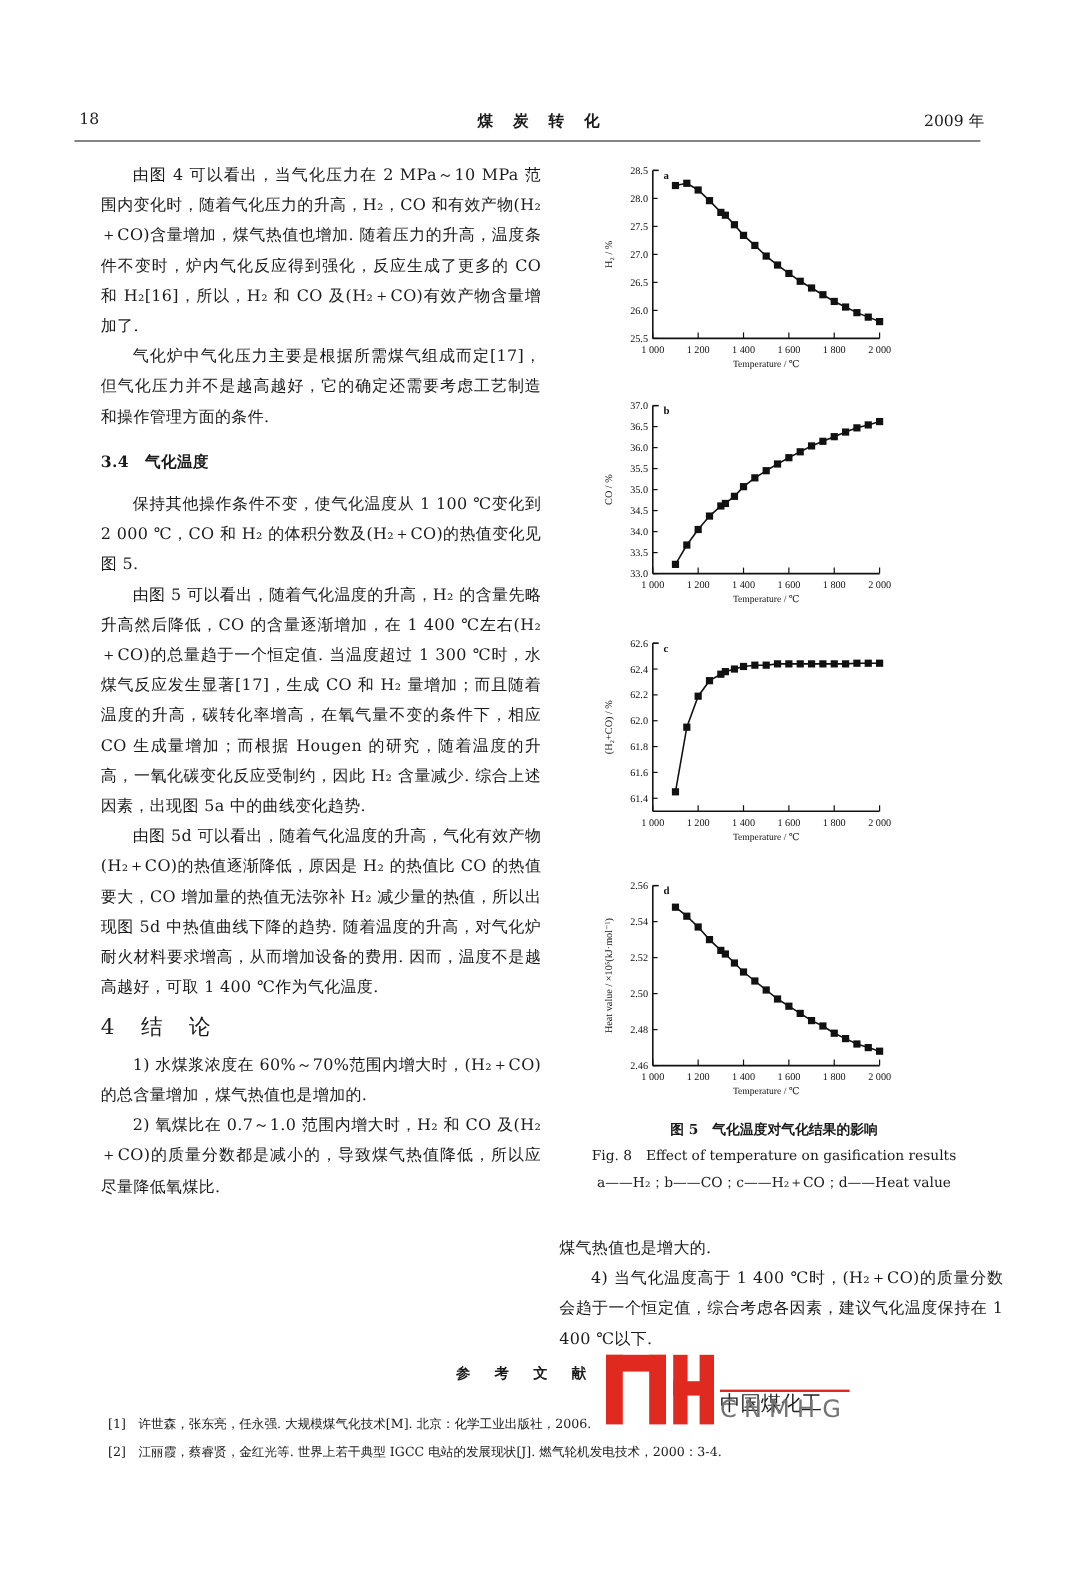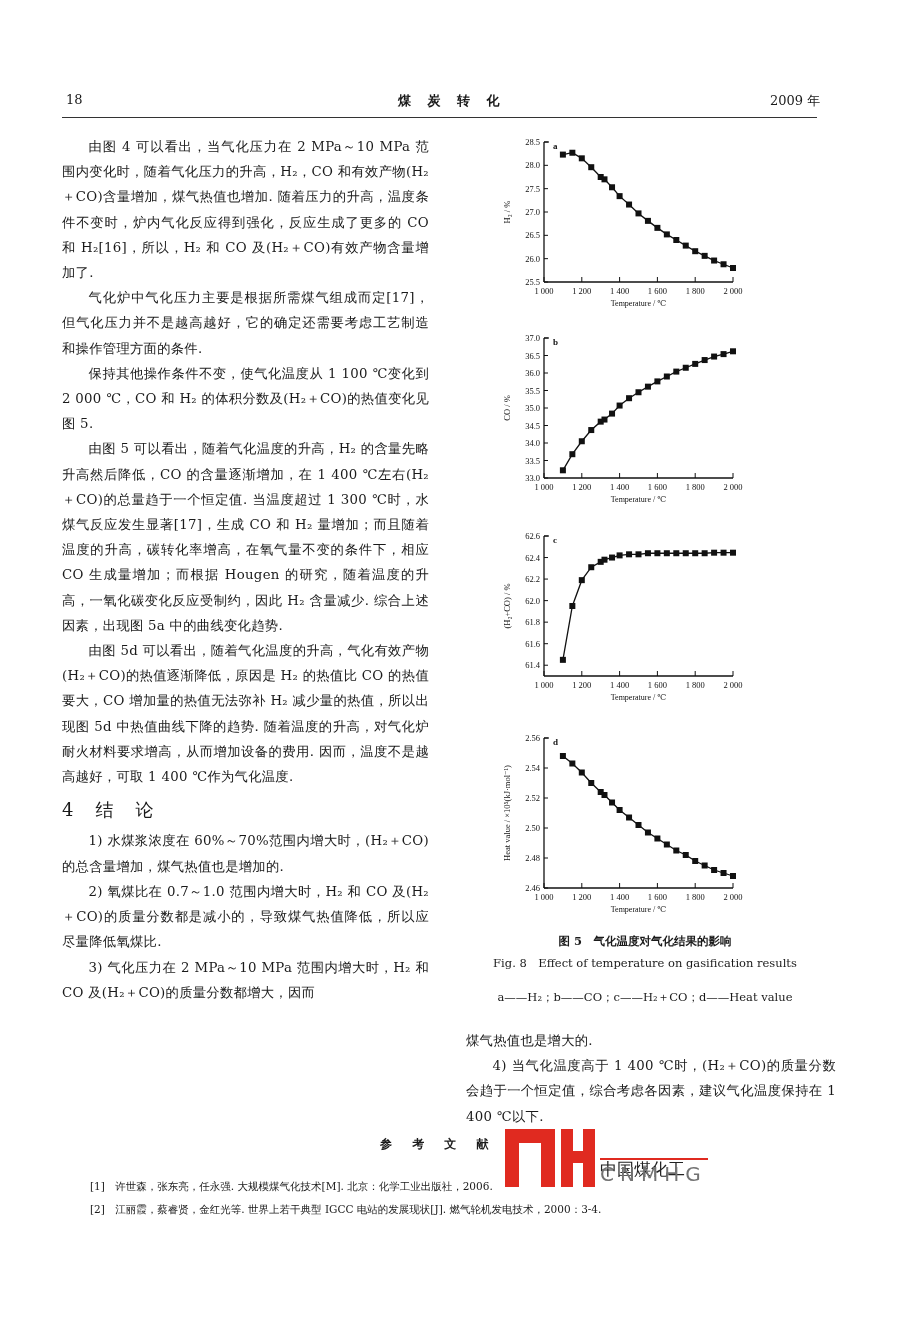--- a/index.html
+++ b/index.html
@@ -19,30 +19,30 @@
   .wf{font-family:"DejaVu Sans","Liberation Sans",sans-serif;font-size:16px;color:#222;}
 </style>
 </head>
 <body>
 
 <div class="abs hdr" style="left:66px;">18</div>
 <div class="abs hdr" style="left:398px;font-weight:bold;letter-spacing:6px;">煤 炭 转 化</div>
 <div class="abs hdr" style="left:770px;text-align:center;">2009 年</div>
 <div class="abs rule"></div>
 
-<div class="abs col" style="left:62px;top:134px;width:367px;">
+<div class="abs col" style="left:84px;top:134px;width:367px;">
   <p class="ind">由图 4 可以看出，当气化压力在 2 MPa～10 MPa 范围内变化时，随着气化压力的升高，H₂，CO 和有效产物(H₂＋CO)含量增加，煤气热值也增加. 随着压力的升高，温度条件不变时，炉内气化反应得到强化，反应生成了更多的 CO 和 H₂[16]，所以，H₂ 和 CO 及(H₂＋CO)有效产物含量增加了.</p>
   <p class="ind">气化炉中气化压力主要是根据所需煤气组成而定[17]，但气化压力并不是越高越好，它的确定还需要考虑工艺制造和操作管理方面的条件.</p>
+  <p class="h3" style="margin:12px 0 10px 0;">3.4　气化温度</p>
   <p class="ind">保持其他操作条件不变，使气化温度从 1 100 ℃变化到 2 000 ℃，CO 和 H₂ 的体积分数及(H₂＋CO)的热值变化见图 5.</p>
   <p class="ind">由图 5 可以看出，随着气化温度的升高，H₂ 的含量先略升高然后降低，CO 的含量逐渐增加，在 1 400 ℃左右(H₂＋CO)的总量趋于一个恒定值. 当温度超过 1 300 ℃时，水煤气反应发生显著[17]，生成 CO 和 H₂ 量增加；而且随着温度的升高，碳转化率增高，在氧气量不变的条件下，相应 CO 生成量增加；而根据 Hougen 的研究，随着温度的升高，一氧化碳变化反应受制约，因此 H₂ 含量减少. 综合上述因素，出现图 5a 中的曲线变化趋势.</p>
   <p class="ind">由图 5d 可以看出，随着气化温度的升高，气化有效产物(H₂＋CO)的热值逐渐降低，原因是 H₂ 的热值比 CO 的热值要大，CO 增加量的热值无法弥补 H₂ 减少量的热值，所以出现图 5d 中热值曲线下降的趋势. 随着温度的升高，对气化炉耐火材料要求增高，从而增加设备的费用. 因而，温度不是越高越好，可取 1 400 ℃作为气化温度.</p>
   <p class="h2" style="margin:8px 0 6px 0;">4　结　论</p>
   <p class="ind">1) 水煤浆浓度在 60%～70%范围内增大时，(H₂＋CO)的总含量增加，煤气热值也是增加的.</p>
   <p class="ind">2) 氧煤比在 0.7～1.0 范围内增大时，H₂ 和 CO 及(H₂＋CO)的质量分数都是减小的，导致煤气热值降低，所以应尽量降低氧煤比.</p>
-  <p class="ind">3) 气化压力在 2 MPa～10 MPa 范围内增大时，H₂ 和 CO 及(H₂＋CO)的质量分数都增大，因而</p>
 </div>
 
 <svg class="abs chart" id="charts" style="left:490px;top:130px;" width="300" height="800">
     <g>
       <line x1="54" y1="12" x2="54" y2="152" stroke="#111" stroke-width="1.3"></line>
       <line x1="54" y1="152" x2="243" y2="152" stroke="#111" stroke-width="1.3"></line>
       <line x1="54" y1="12" x2="59" y2="12" stroke="#111" stroke-width="1.2"></line>
       <line x1="54" y1="152" x2="58" y2="152" stroke="#111" stroke-width="1"></line>
       <text x="50" y="155" font-size="8.5" text-anchor="end" fill="#111">25.5</text>
       <line x1="54" y1="128.66666666666666" x2="58" y2="128.66666666666666" stroke="#111" stroke-width="1"></line>
@@ -258,21 +258,21 @@
       <rect x="202.20000000000002" y="727.9999999999997" width="6" height="6" fill="#111"></rect>
       <rect x="211.65" y="732.4999999999999" width="6" height="6" fill="#111"></rect>
       <rect x="221.1" y="737" width="6" height="6" fill="#111"></rect>
       <rect x="230.54999999999998" y="739.9999999999997" width="6" height="6" fill="#111"></rect>
       <rect x="240" y="743" width="6" height="6" fill="#111"></rect>
     </g>
   </svg>
 
 <div class="abs cap" style="left:470px;top:931px;width:350px;font-weight:bold;">图 5　气化温度对气化结果的影响</div>
 <div class="abs cap" style="left:470px;top:953px;width:350px;">Fig. 8　Effect of temperature on gasification results</div>
-<div class="abs cap" style="left:470px;top:975px;width:350px;margin-top:12px;">a——H₂；b——CO；c——H₂＋CO；d——Heat value</div>
+<div class="abs cap" style="left:470px;top:975px;width:350px;">a——H₂；b——CO；c——H₂＋CO；d——Heat value</div>
 
 <div class="abs col" style="left:466px;top:1028px;width:370px;">
   <p>煤气热值也是增大的.</p>
   <p class="ind">4) 当气化温度高于 1 400 ℃时，(H₂＋CO)的质量分数会趋于一个恒定值，综合考虑各因素，建议气化温度保持在 1 400 ℃以下.</p>
 </div>
 
 <div class="abs" style="left:380px;top:1136px;font-size:12px;font-weight:bold;letter-spacing:8px;">参 考 文 献</div>
 <div class="abs refs" style="left:70px;top:1180px;">[1]　许世森，张东亮，任永强. 大规模煤气化技术[M]. 北京：化学工业出版社，2006.</div>
 <div class="abs refs" style="left:70px;top:1203px;">[2]　江丽霞，蔡睿贤，金红光等. 世界上若干典型 IGCC 电站的发展现状[J]. 燃气轮机发电技术，2000：3-4.</div>
 

